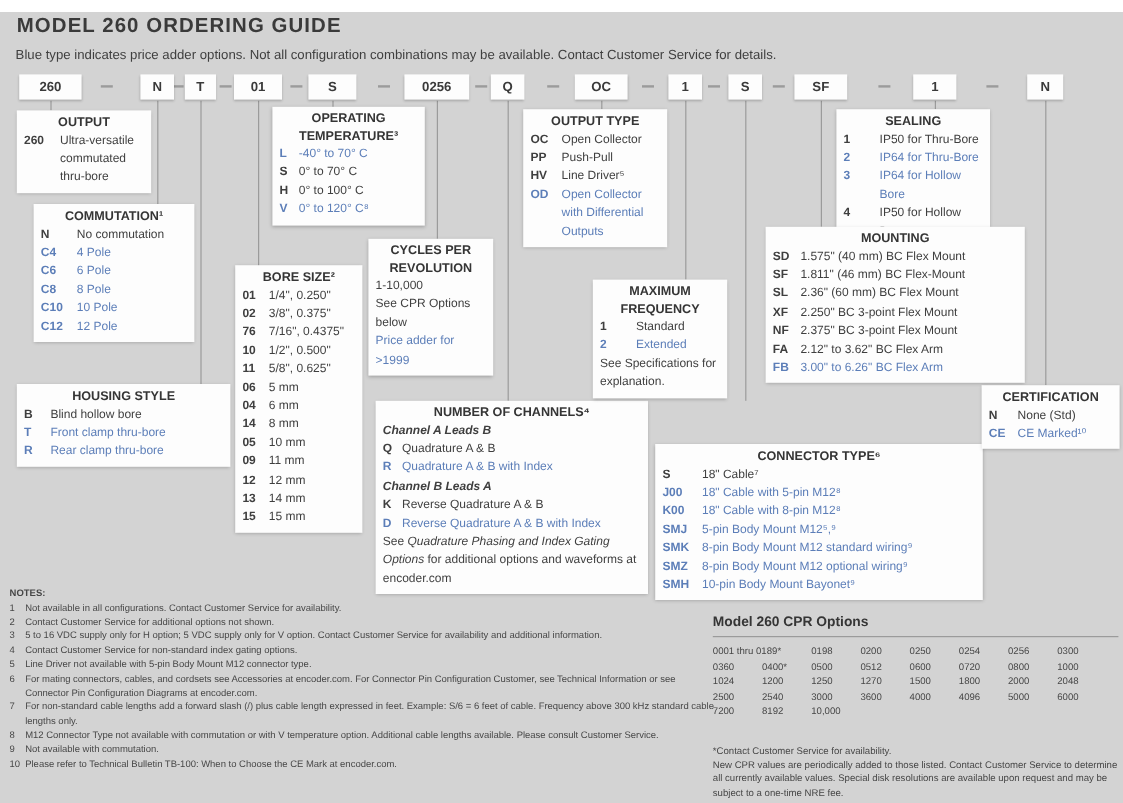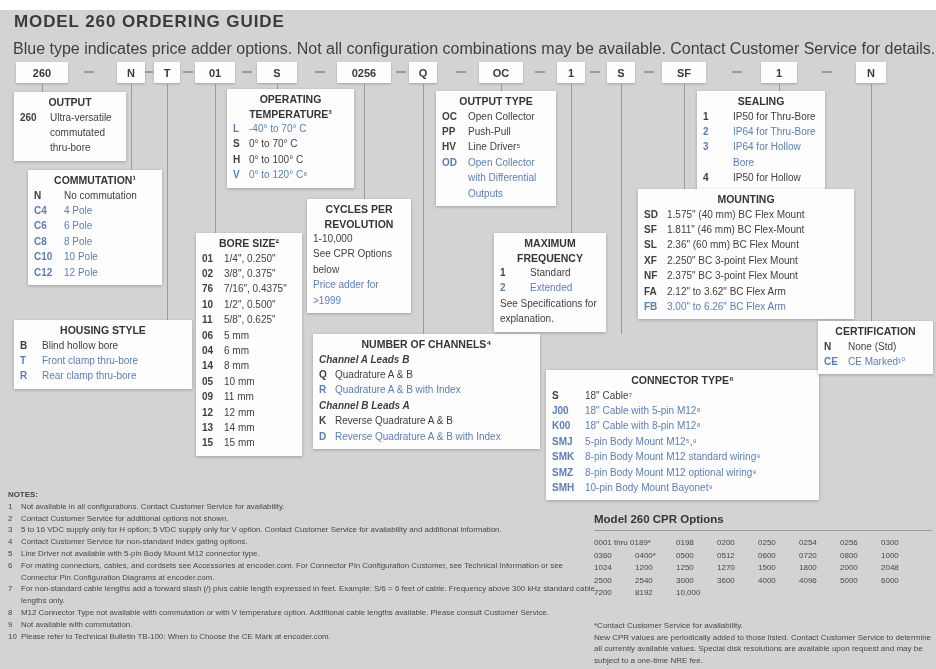--- a/index.html
+++ b/index.html
@@ -3,21 +3,21 @@
 <meta charset="utf-8">
 <style>
   html,body{margin:0;padding:0;}
   body{
     width:936px;height:669px;position:relative;overflow:hidden;
     background:#d3d3d3;color:#3f3f3f;
     font-family:"Liberation Sans","DejaVu Sans",sans-serif;
   }
   .topstrip{position:absolute;left:0;top:0;width:936px;height:10px;background:#ffffff;}
   .page-title{position:absolute;left:14px;top:12px;font-size:17px;font-weight:bold;letter-spacing:0.9px;color:#3a3a3a;}
-  .page-subtitle{position:absolute;left:13px;top:40px;font-size:16px;color:#3f3f3f;}
+  .page-subtitle{position:absolute;left:13px;top:40px;font-size:11px;color:#3f3f3f;}
 
   .vline{position:absolute;width:1px;background:#9b9b9b;}
   .dash{position:absolute;top:71px;width:10px;height:2px;background:#9b9b9b;}
 
   .code-box{
     position:absolute;top:62px;height:21px;background:#fdfdfd;
     box-shadow:0 1px 2px rgba(0,0,0,0.22);
     display:flex;align-items:center;justify-content:center;
     font-weight:bold;font-size:11px;color:#3a3a3a;
   }
@@ -173,21 +173,21 @@
         <span class="opt-code">H</span>
         <span class="opt-desc">0° to 100° C</span>
       </div>
       <div class="opt-row blue">
         <span class="opt-code">V</span>
         <span class="opt-desc">0° to 120° C⁸</span>
       </div>
     </div>
 </div>
 
-<div class="optbox" style="left:196px;top:233px;width:106px;--codew:22px;">
+<div class="optbox" style="left:196px;top:221px;width:106px;--codew:22px;">
   <div class="optbox-title">BORE SIZE²</div>
   <div>
       <div class="opt-row">
         <span class="opt-code">01</span>
         <span class="opt-desc">1/4", 0.250"</span>
       </div>
       <div class="opt-row">
         <span class="opt-code">02</span>
         <span class="opt-desc">3/8", 0.375"</span>
       </div>
@@ -294,20 +294,21 @@
       </div>
       <div class="opt-row">
         <span class="opt-code">K</span>
         <span class="opt-desc">Reverse Quadrature A &amp; B</span>
       </div>
       <div class="opt-row blue">
         <span class="opt-code">D</span>
         <span class="opt-desc">Reverse Quadrature A &amp; B with Index</span>
       </div>
     </div>
+  <div class="opt-footer"><span>See </span><em>Quadrature Phasing and Index Gating Options</em><span> for additional options and waveforms at encoder.com</span></div>
 </div>
 
 <div class="optbox" style="left:494px;top:233px;width:112px;--codew:30px;">
   <div class="optbox-title">MAXIMUM FREQUENCY</div>
   <div>
       <div class="opt-row">
         <span class="opt-code">1</span>
         <span class="opt-desc">Standard</span>
       </div>
       <div class="opt-row blue">

